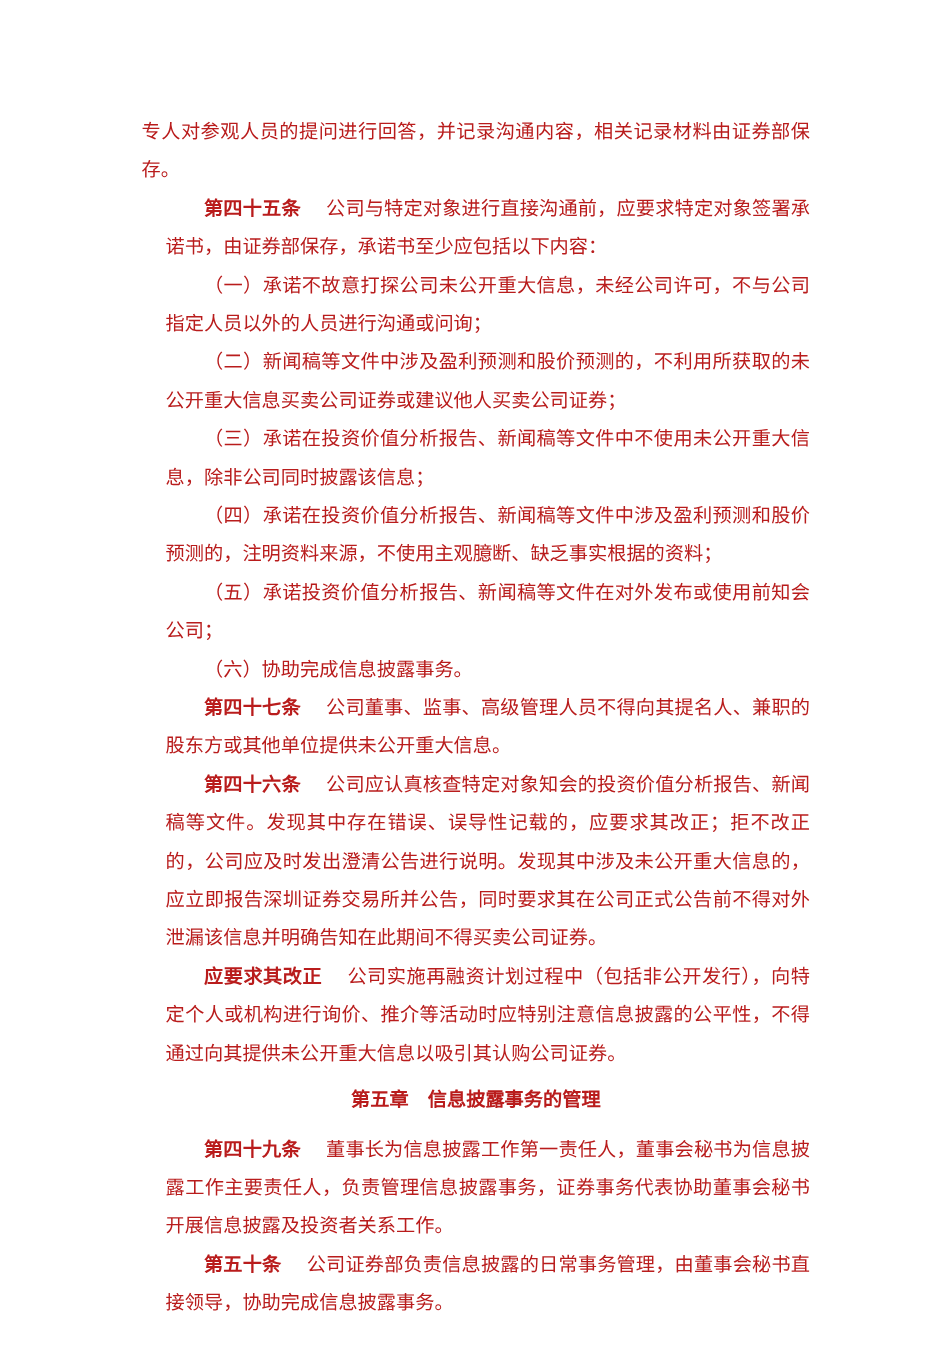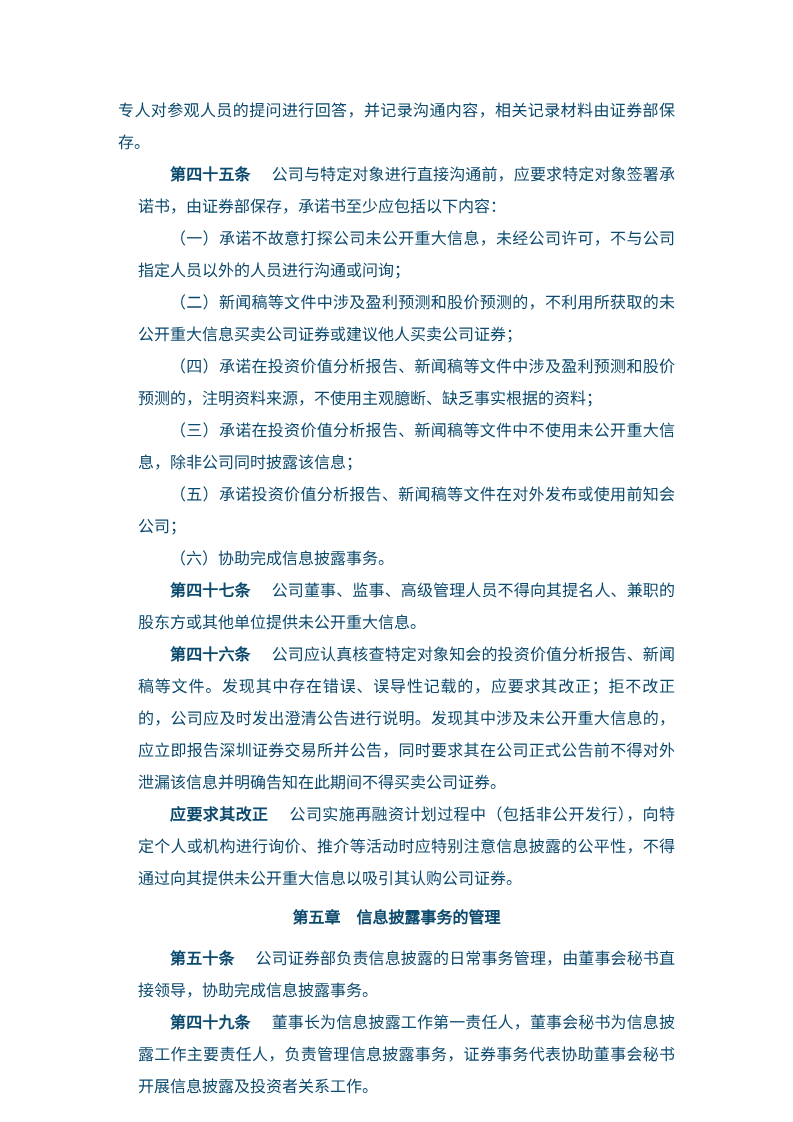--- a/index.html
+++ b/index.html
@@ -12,21 +12,21 @@
     height: 1122px;
     overflow: hidden;
   }
   .page {
     box-sizing: border-box;
     width: 793px;
     height: 1122px;
     padding: 95px 118px 0 118px;
     background: #ffffff;
     font-family: "Liberation Serif", "DejaVu Serif", serif;
-    color: #0c4a6e;
+    color: #b91c1c;
   }
   p.para {
     margin: 0;
     font-size: 16px;
     line-height: 32px;
     text-align: justify;
     text-justify: inter-ideograph;
     word-break: break-all;
   }
   p.para.indent {
@@ -55,33 +55,33 @@
 <div class="page">
 
   <p class="para plain">专人对参观人员的提问进行回答，并记录沟通内容，相关记录材料由证券部保存。</p>
 
   <p class="para indent"><span class="art-num">第四十五条</span><span>公司与特定对象进行直接沟通前，应要求特定对象签署承诺书，由证券部保存，承诺书至少应包括以下内容：</span></p>
 
   <p class="para indent">（一）承诺不故意打探公司未公开重大信息，未经公司许可，不与公司指定人员以外的人员进行沟通或问询；</p>
 
   <p class="para indent">（二）新闻稿等文件中涉及盈利预测和股价预测的，不利用所获取的未公开重大信息买卖公司证券或建议他人买卖公司证券；</p>
 
+  <p class="para indent">（三）承诺在投资价值分析报告、新闻稿等文件中不使用未公开重大信息，除非公司同时披露该信息；</p>
+
   <p class="para indent">（四）承诺在投资价值分析报告、新闻稿等文件中涉及盈利预测和股价预测的，注明资料来源，不使用主观臆断、缺乏事实根据的资料；</p>
-
-  <p class="para indent">（三）承诺在投资价值分析报告、新闻稿等文件中不使用未公开重大信息，除非公司同时披露该信息；</p>
 
   <p class="para indent">（五）承诺投资价值分析报告、新闻稿等文件在对外发布或使用前知会公司；</p>
 
   <p class="para indent">（六）协助完成信息披露事务。</p>
 
   <p class="para indent"><span class="art-num">第四十七条</span><span>公司董事、监事、高级管理人员不得向其提名人、兼职的股东方或其他单位提供未公开重大信息。</span></p>
 
   <p class="para indent"><span class="art-num">第四十六条</span><span>公司应认真核查特定对象知会的投资价值分析报告、新闻稿等文件。发现其中存在错误、误导性记载的，应要求其改正；拒不改正的，公司应及时发出澄清公告进行说明。发现其中涉及未公开重大信息的，应立即报告深圳证券交易所并公告，同时要求其在公司正式公告前不得对外泄漏该信息并明确告知在此期间不得买卖公司证券。</span></p>
 
   <p class="para indent"><span class="art-num">应要求其改正</span><span>公司实施再融资计划过程中（包括非公开发行），向特定个人或机构进行询价、推介等活动时应特别注意信息披露的公平性，不得通过向其提供未公开重大信息以吸引其认购公司证券。</span></p>
 
   <p class="chapter">第五章　信息披露事务的管理</p>
 
+  <p class="para indent"><span class="art-num">第四十九条</span><span>董事长为信息披露工作第一责任人，董事会秘书为信息披露工作主要责任人，负责管理信息披露事务，证券事务代表协助董事会秘书开展信息披露及投资者关系工作。</span></p>
+
   <p class="para indent"><span class="art-num">第五十条</span><span>公司证券部负责信息披露的日常事务管理，由董事会秘书直接领导，协助完成信息披露事务。</span></p>
-
-  <p class="para indent"><span class="art-num">第四十九条</span><span>董事长为信息披露工作第一责任人，董事会秘书为信息披露工作主要责任人，负责管理信息披露事务，证券事务代表协助董事会秘书开展信息披露及投资者关系工作。</span></p>
 
 </div>
 
 </body></html>

